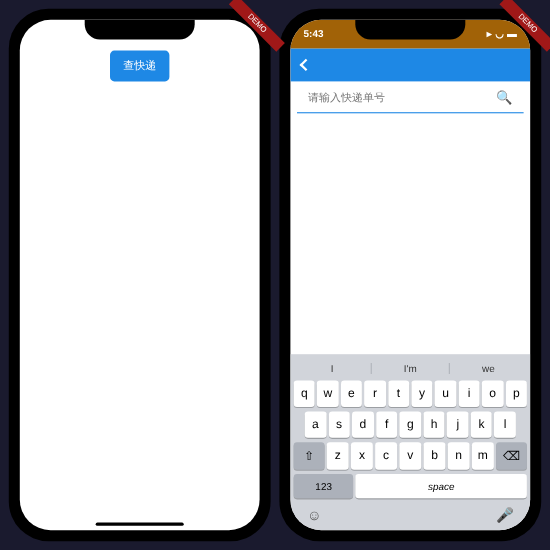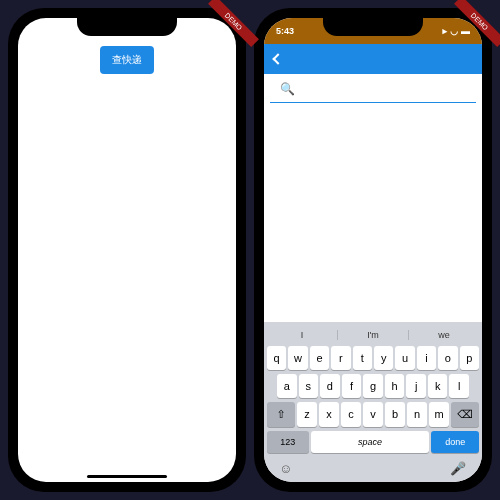--- a/index.html
+++ b/index.html
@@ -191,20 +191,21 @@
       <div class="status-right">
         <span>▸</span>
         <span>◡</span>
         <span>▬</span>
       </div>
     </div>
     <div class="nav-bar">
       <div class="back-chevron"></div>
     </div>
     <div class="search-row">
+      <input class="search-input" placeholder="请输入快递单号" style="">
       <span class="search-icon">🔍</span>
     </div>
     <div class="keyboard">
       <div class="suggest">
         <span>I</span>
         <span>I'm</span>
         <span>we</span>
       </div>
       <div class="krow" id="kr1">
           <div class="key">q</div>
@@ -230,21 +231,20 @@
           <div class="key">l</div>
         </div>
       <div class="krow">
         <div class="key wide">⇧</div>
         <div id="kr3" style="display:contents"><div class="key">z</div><div class="key">x</div><div class="key">c</div><div class="key">v</div><div class="key">b</div><div class="key">n</div><div class="key">m</div></div>
         <div class="key wide">⌫</div>
       </div>
       <div class="krow">
         <div class="key gray" style="max-width:none;flex:1.4;font-size:9px">123</div>
         <div class="key space">space</div>
-        <div class="key blue" style="max-width:none;flex:1.6;font-size:9px">done</div>
       </div>
       <div class="brow">
         <span>☺</span>
         <span>🎤</span>
       </div>
     </div>
   </div>
 </div>
 
 </body></html>

